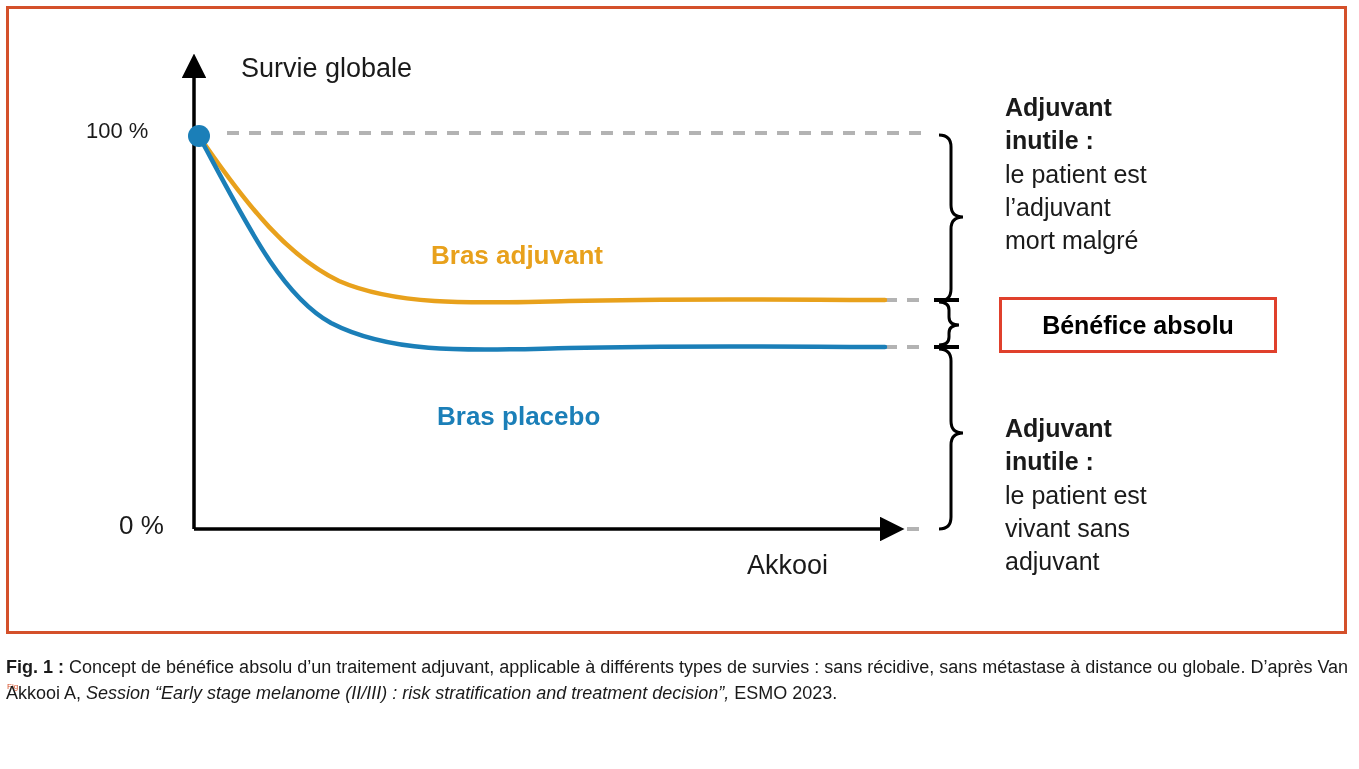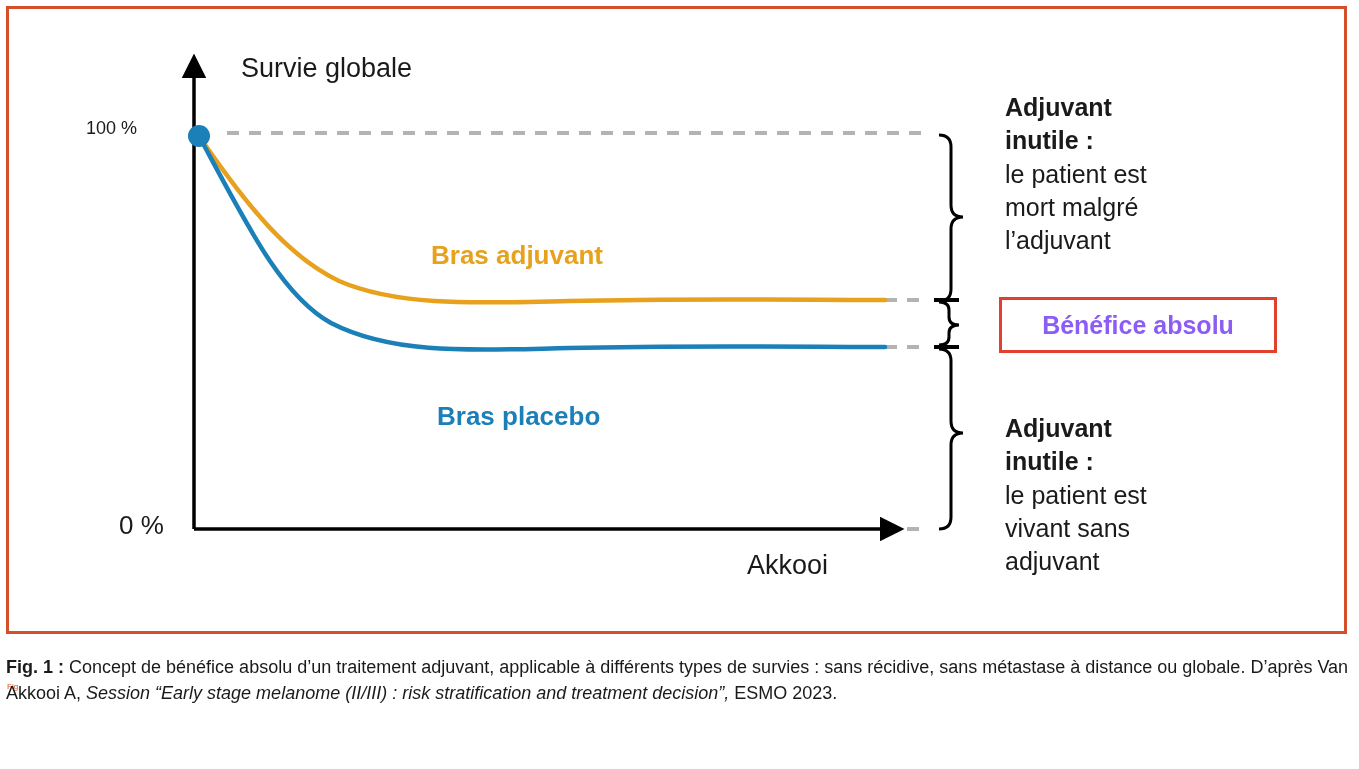--- a/index.html
+++ b/index.html
@@ -56,21 +56,21 @@
   }
   #axis-x-title {
     left: 738px;
     top: 542px;
     font-size: 27px;
     color: #1a1a1a;
   }
   #tick-top-label {
     left: 77px;
     top: 110px;
-    font-size: 18px;
+    font-size: 22px;
     color: #1a1a1a;
   }
   #tick-bottom-label {
     left: 110px;
     top: 502px;
     font-size: 26px;
     color: #1a1a1a;
   }
   #series-label-adjuvant {
     left: 422px;
@@ -121,21 +121,21 @@
     border: 3px solid #e0402c;
     box-sizing: border-box;
     display: flex;
     align-items: center;
     justify-content: center;
     background: #ffffff;
   }
   #benefit-box-label {
     font-size: 25px;
     font-weight: bold;
-    color: #8b5cf6;
+    color: #000000;
     white-space: nowrap;
   }
 
   
   #caption {
     position: absolute;
     left: 6px;
     top: 655px;
     width: 1345px;
     font-size: 18px;
@@ -200,22 +200,22 @@
     <div class="plot-label" id="tick-top-label">100 %</div>
     <div class="plot-label" id="tick-bottom-label">0 %</div>
 
     <div class="plot-label" id="series-label-adjuvant">Bras adjuvant</div>
     <div class="plot-label" id="series-label-placebo">Bras placebo</div>
 
     <div class="annot-block" id="annot-top">
       <span class="annot-head">Adjuvant</span>
       <span class="annot-head">inutile :</span>
       <span class="annot-body">le patient est</span>
+      <span class="annot-body">l’adjuvant</span>
       <span class="annot-body">mort malgré</span>
-      <span class="annot-body">l’adjuvant</span>
     </div>
 
     <div id="benefit-box">
       <span id="benefit-box-label">Bénéfice absolu</span>
     </div>
 
     <div class="annot-block" id="annot-bottom">
       <span class="annot-head">Adjuvant</span>
       <span class="annot-head">inutile :</span>
       <span class="annot-body">le patient est</span>

